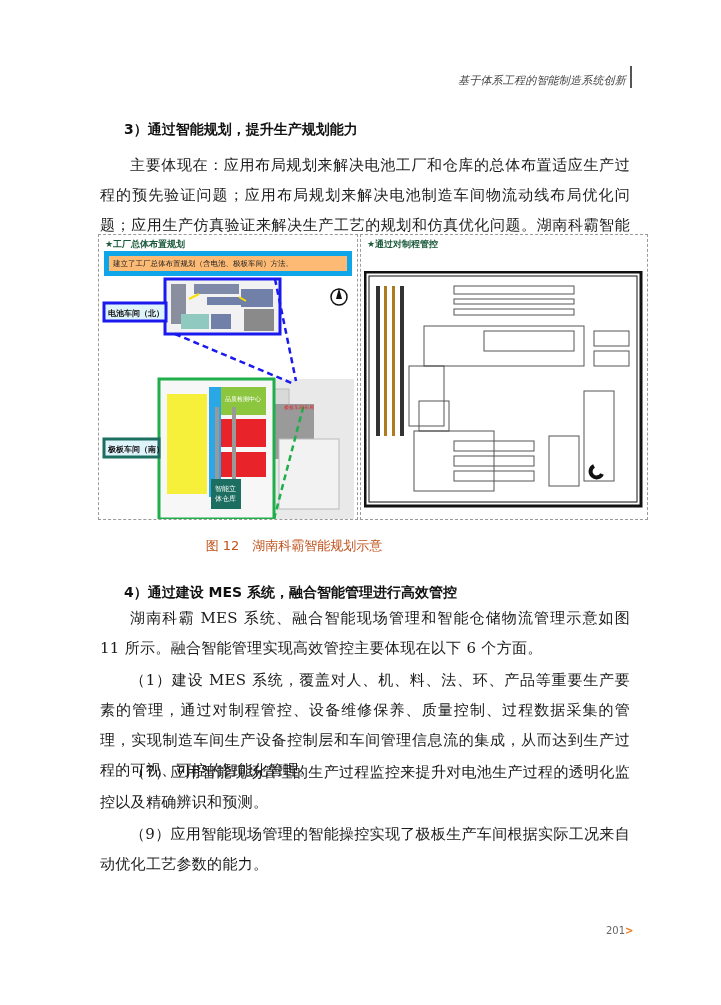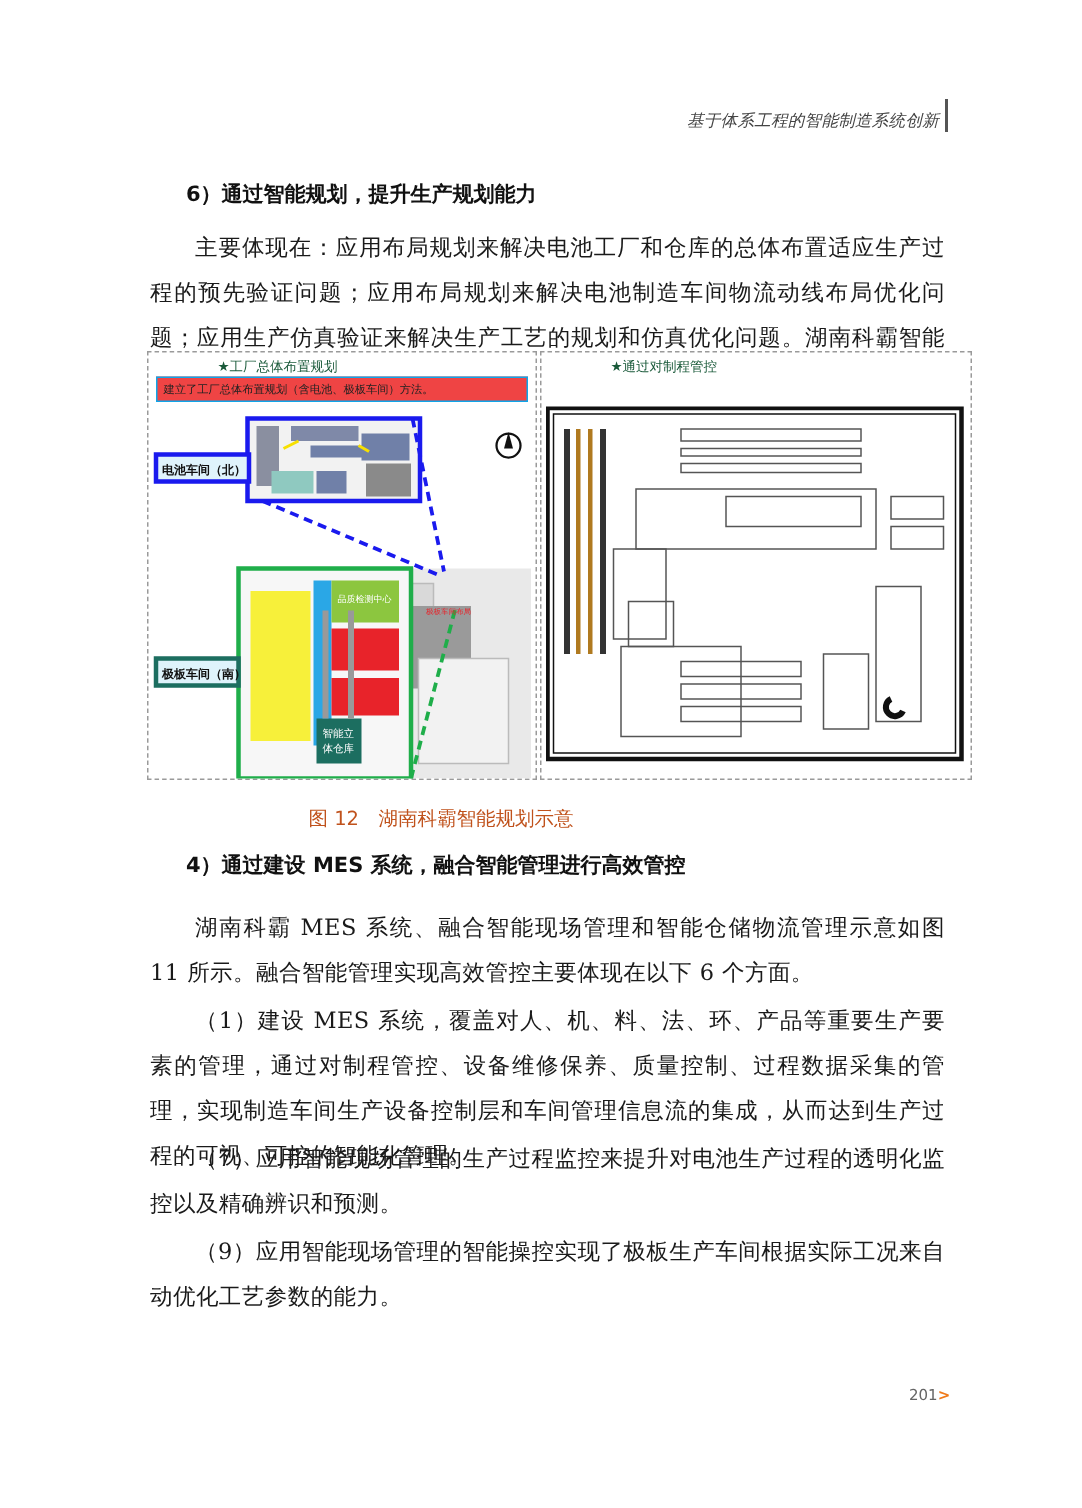--- a/index.html
+++ b/index.html
@@ -10,36 +10,36 @@
   .header-bar { position:absolute; top:66px; left:630px; width:2px; height:22px; background:#555; }
   .h3 { position:absolute; left:124px; font-family:"DejaVu Sans","Liberation Sans",sans-serif; font-weight:bold;
         font-size:14px; color:#111; }
   .para { position:absolute; left:100px; width:530px; font-size:15px; line-height:30px; text-indent:30px;
           text-align:justify; letter-spacing:0.3px; }
   .figure { position:absolute; left:98px; top:234px; width:550px; height:286px; }
   .panel { position:absolute; top:0; border:1px dashed #9a9a9a; height:284px; background:#fff; }
   .panel.left { left:0; width:258px; }
   .panel.right { left:262px; width:286px; }
   .panel-title { position:absolute; left:6px; top:3px; font-family:"DejaVu Sans","Liberation Sans",sans-serif;
-        font-size:9px; font-weight:normal; color:#1a5a3a;margin-left:40px; }
-  .panel-desc { position:absolute; left:5px; top:16px; right:5px; height:15px; background:#ef4444; border:1px solid #0ea5e9;
+        font-size:9px; font-weight:bold; color:#1a5a3a; }
+  .panel-desc { position:absolute; left:5px; top:16px; right:5px; height:15px; background:#fdba74; border:5px solid #0ea5e9;
         font-family:"DejaVu Sans","Liberation Sans",sans-serif; font-size:7.5px; line-height:15px; padding-left:4px; color:#222; }
   .caption { position:absolute; top:537px; left:0; width:588px; text-align:center;
         font-family:"DejaVu Sans","Liberation Sans",sans-serif; font-size:13px; color:#c0521c; }
   .page-num { position:absolute; top:925px; left:606px; font-family:"DejaVu Sans","Liberation Sans",sans-serif;
         font-size:10px; color:#666; }
   .page-num .arrow { color:#f07a1a; font-weight:bold; }
 </style>
 </head>
 <body>
 
 <div class="running-header">基于体系工程的智能制造系统创新</div>
 <div class="header-bar"></div>
 
-<div class="h3" style="top:121px;">6）通过智能规划，提升生产规划能力</div>
+<div class="h3" style="top:121px;">3）通过智能规划，提升生产规划能力</div>
 <div class="para" style="top:150px;">主要体现在：应用布局规划来解决电池工厂和仓库的总体布置适应生产过程的预先验证问题；应用布局规划来解决电池制造车间物流动线布局优化问题；应用生产仿真验证来解决生产工艺的规划和仿真优化问题。湖南科霸智能规划示意如图 12 所示。</div>
 
 <div class="figure">
   <div class="panel left">
     <div class="panel-title">★工厂总体布置规划</div>
     <div class="panel-desc">建立了工厂总体布置规划（含电池、极板车间）方法。</div>
     <svg width="258" height="250" style="position:absolute;left:0;top:34px;">
 
       <rect x="95" y="110" width="160" height="140" fill="#e9e9e9"></rect>
       <rect x="150" y="120" width="40" height="40" fill="#d9d9d9" stroke="#bbb"></rect>
@@ -116,21 +116,21 @@
         <rect x="12" y="15" width="4" height="150"></rect>
         <rect x="36" y="15" width="4" height="150"></rect>
       </g>
       <path d="M230 195 a6 6 0 1 0 8 8" stroke="#111" stroke-width="4" fill="none"></path>
     </svg>
   </div>
 </div>
 
 <div class="caption">图 12　湖南科霸智能规划示意</div>
 
-<div class="h3" style="top:568px;text-align:right;">4）通过建设 MES 系统，融合智能管理进行高效管控</div>
+<div class="h3" style="top:584px;text-align:right;">4）通过建设 MES 系统，融合智能管理进行高效管控</div>
 <div class="para" style="top:603px;">湖南科霸 MES 系统、融合智能现场管理和智能仓储物流管理示意如图 11 所示。融合智能管理实现高效管控主要体现在以下 6 个方面。</div>
 <div class="para" style="top:665px;">（1）建设 MES 系统，覆盖对人、机、料、法、环、产品等重要生产要素的管理，通过对制程管控、设备维修保养、质量控制、过程数据采集的管理，实现制造车间生产设备控制层和车间管理信息流的集成，从而达到生产过程的可视、可控的智能化管理。</div>
 <div class="para" style="top:757px;">（7）应用智能现场管理的生产过程监控来提升对电池生产过程的透明化监控以及精确辨识和预测。</div>
 <div class="para" style="top:819px;">（9）应用智能现场管理的智能操控实现了极板生产车间根据实际工况来自动优化工艺参数的能力。</div>
 
 <div class="page-num">
   <span>201</span><span class="arrow">&gt;</span>
 </div>
 
 </body></html>

